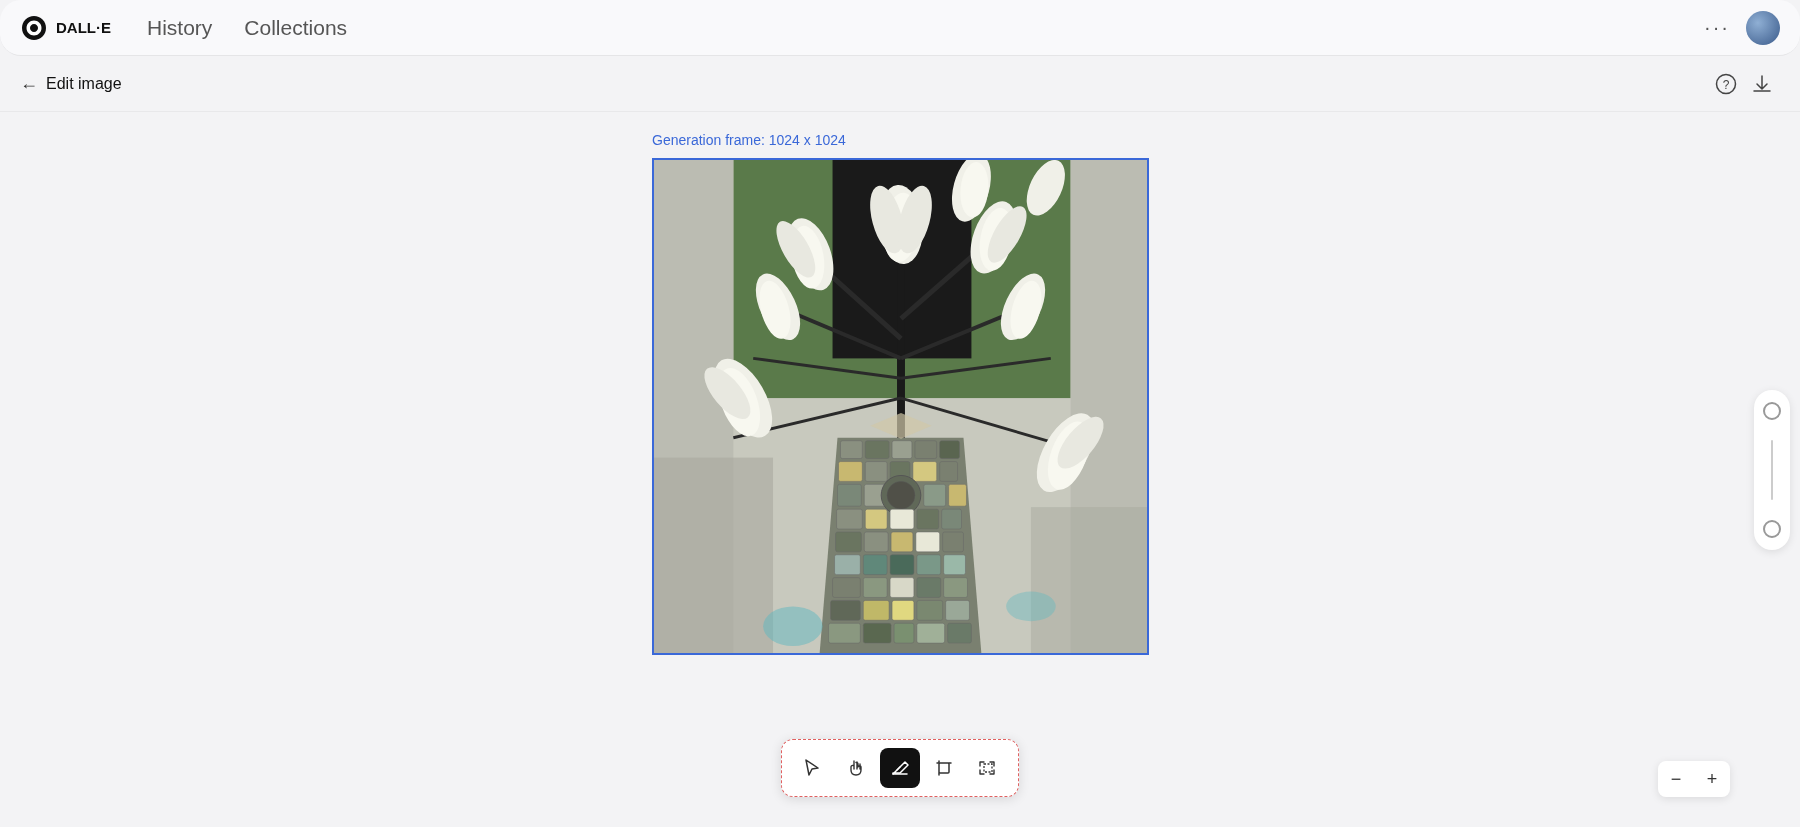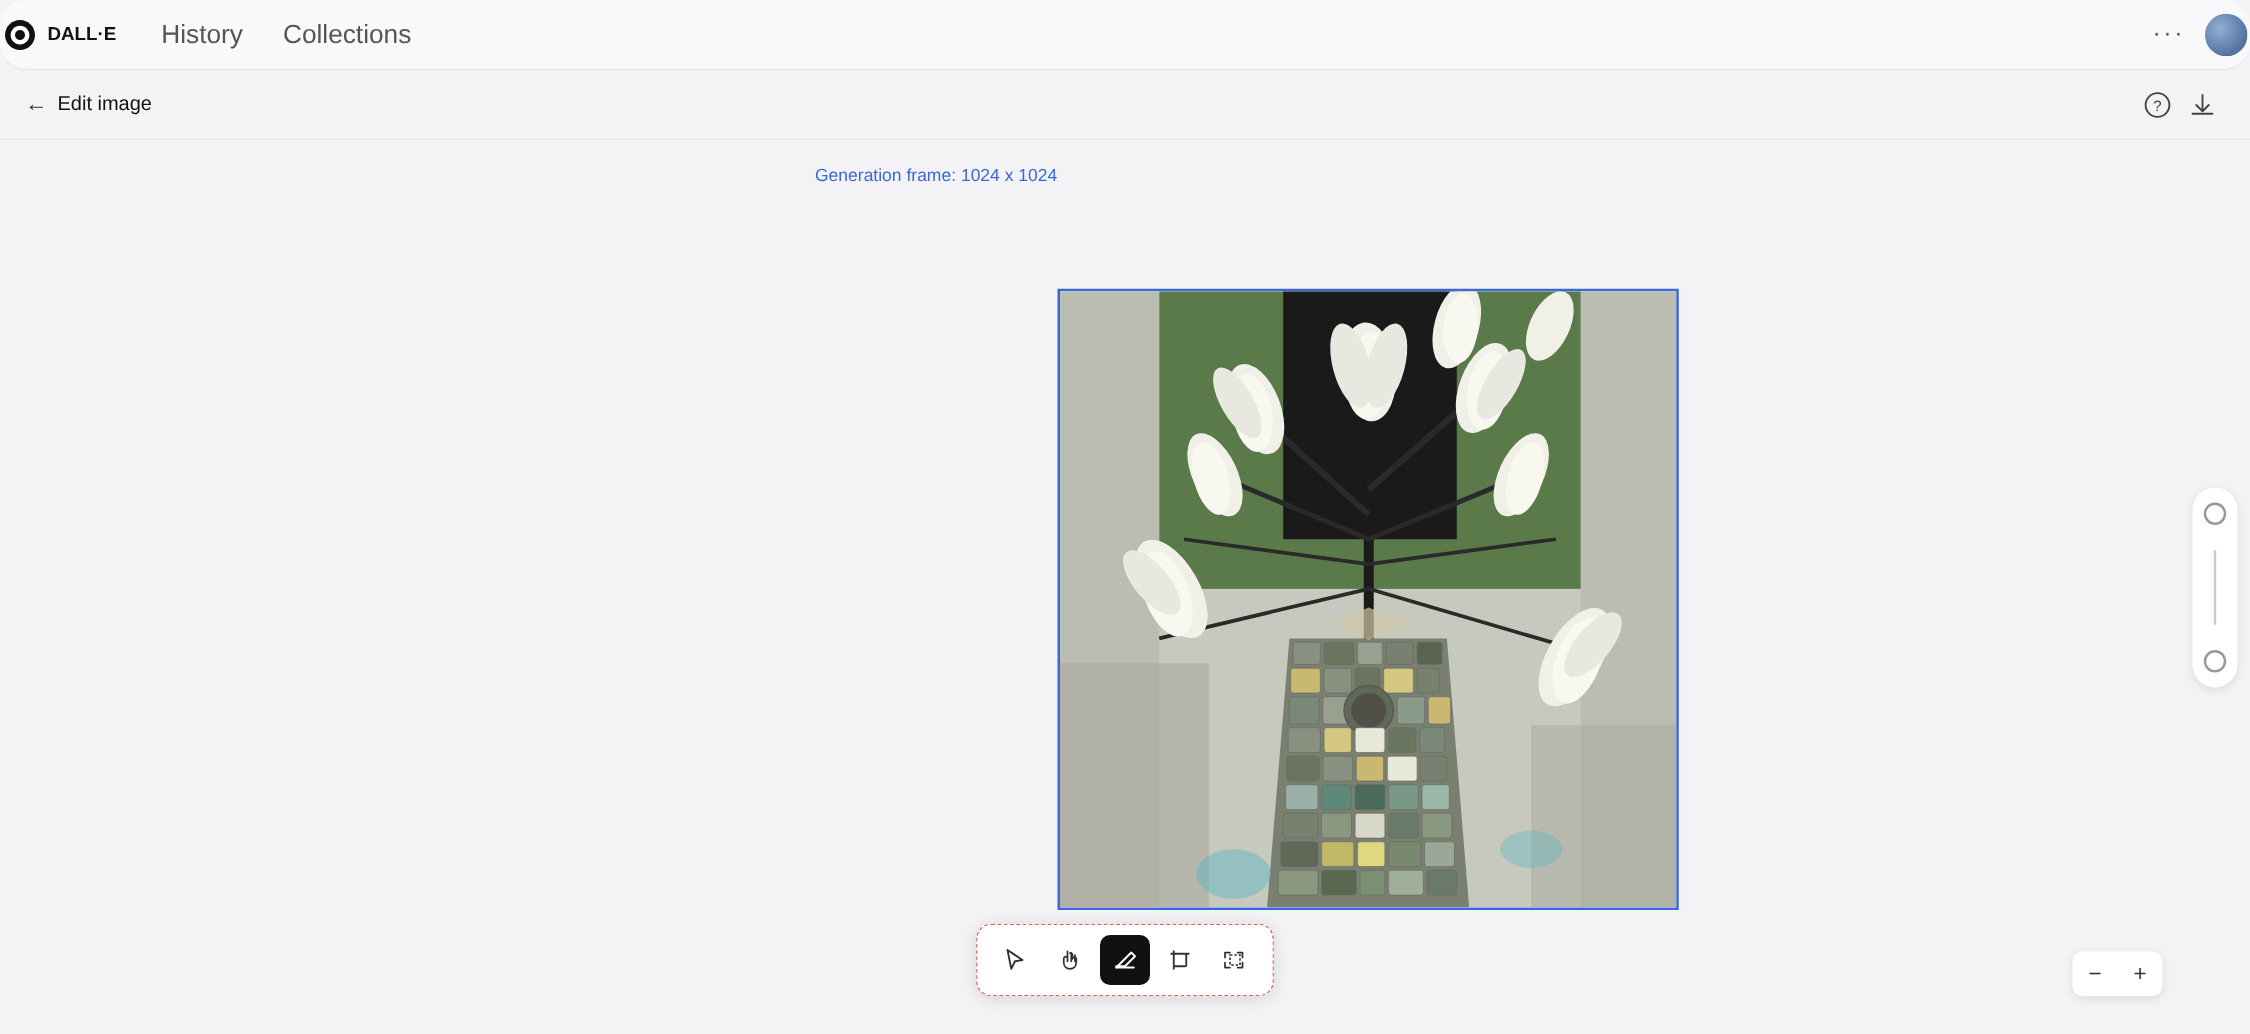--- a/index.html
+++ b/index.html
@@ -12,21 +12,21 @@
       position: relative;
     }
 
     
     .top-nav {
       display: flex;
       align-items: center;
       height: 56px;
       background: #f9f9fb;
       border-bottom: 1px solid #e5e5e7;
-      padding: 0 2px;
+      padding: 0 20px;
       gap: 8px;
       border-radius: 21px;
     }
     .nav-logo {
       display: flex;
       align-items: center;
       gap: 8px;
       margin-right: 16px;
     }
     .logo-icon {
@@ -108,21 +108,21 @@
       display: flex;
       position: relative;
       height: calc(827px - 56px - 56px);
       background: #f3f3f5;
     }
 
     
     .center-area {
       flex: 1;
       display: flex;
-      flex-direction: row;
+      flex-direction: column;
       align-items: center;
       padding-top: 20px;
       position: relative;
     }
 
     .generation-label {
       color: #3a68d8;
       font-size: 14px;
       margin-bottom: 10px;
       align-self: flex-start;

